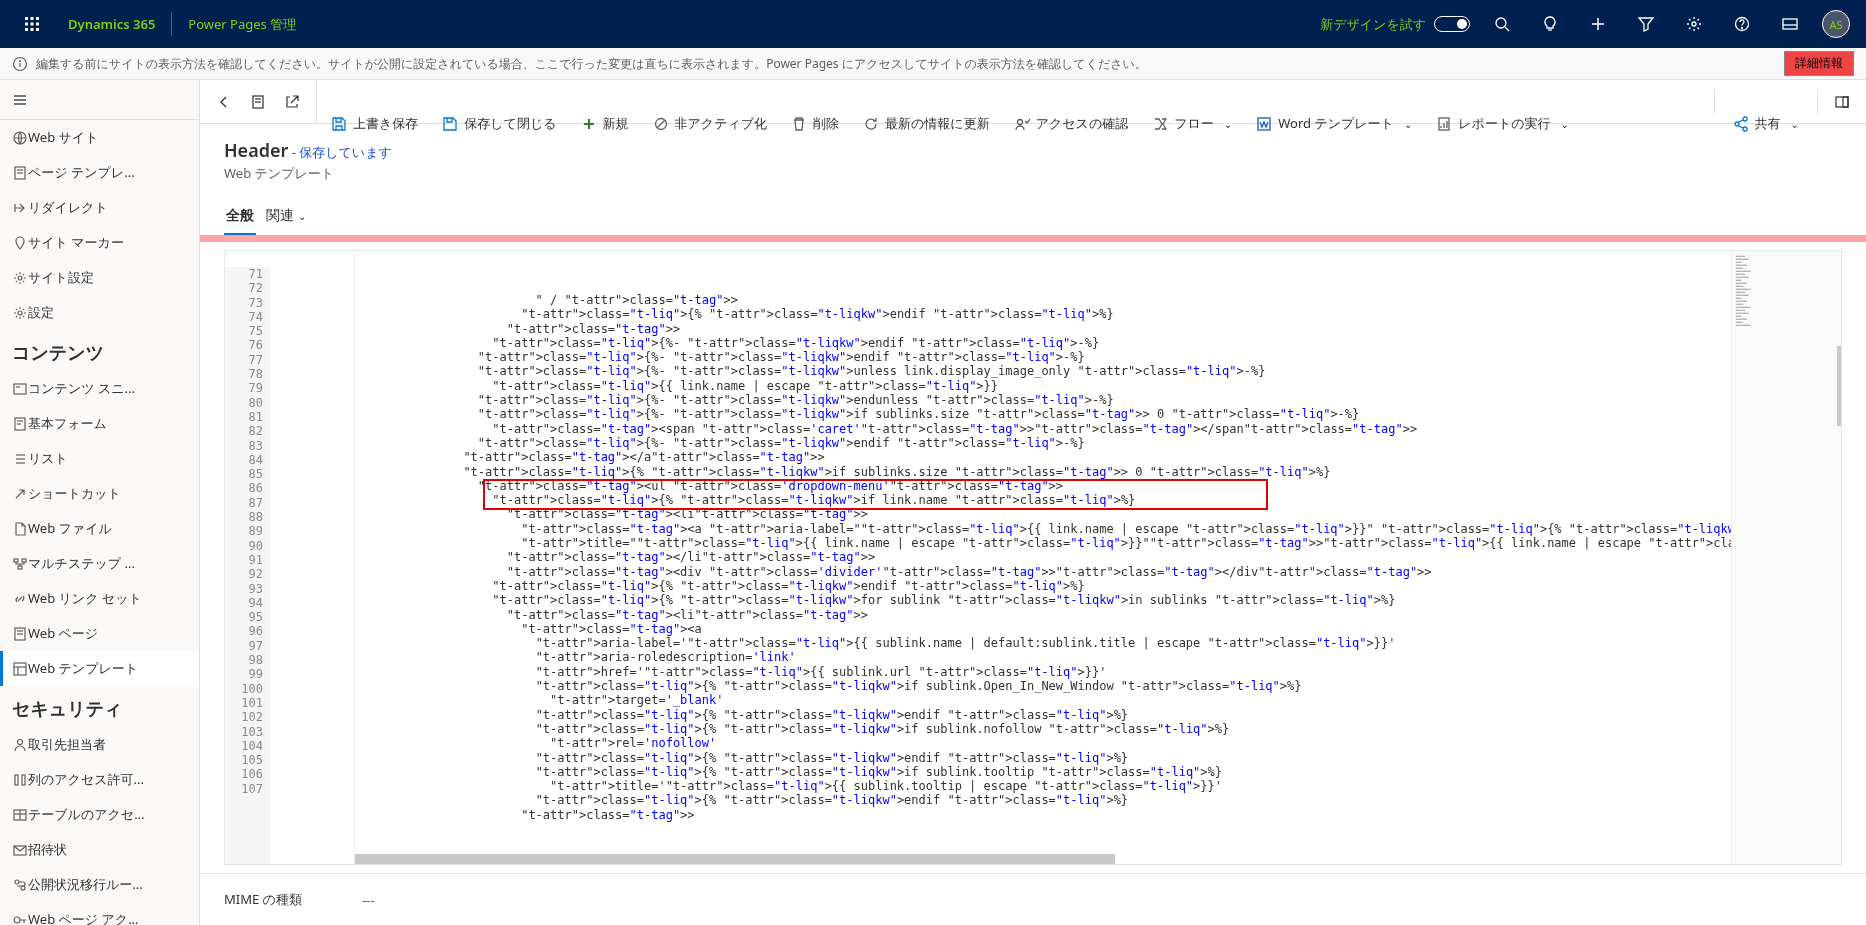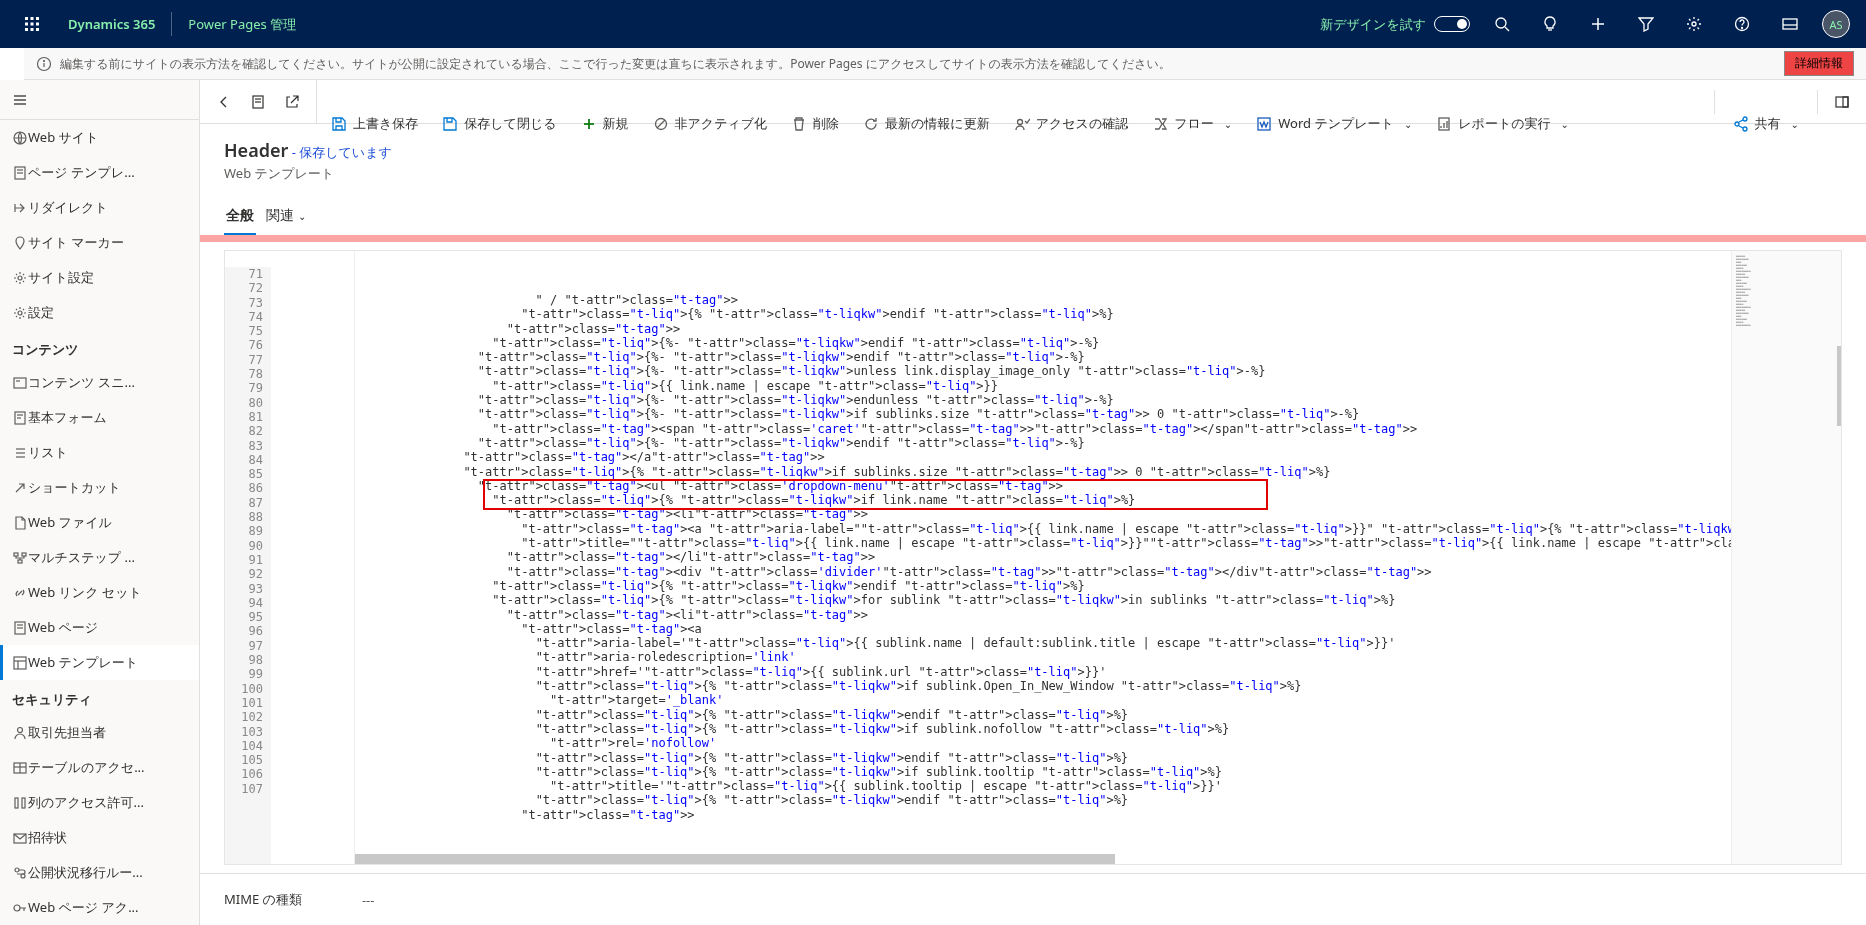--- a/index.html
+++ b/index.html
@@ -1,42 +1,42 @@
 <!DOCTYPE html>
 <html><head>
 <meta charset="utf-8">
 <style>
   * { box-sizing: border-box; margin: 0; padding: 0; }
   body { font-family: "Segoe UI", system-ui, sans-serif; font-size: 13px; color: #323130; background: #fff; overflow: hidden; }
   
-  .topbar { height: 48px; background: #002050; color: #86efac; display: flex; align-items: center; padding: 0 8px; }
+  .topbar { height: 48px; background: #002050; color: #84cc16; display: flex; align-items: center; padding: 0 8px; }
   .waffle { width: 48px; height: 48px; display: flex; align-items: center; justify-content: center; cursor: pointer; }
   .brand { font-weight: 600; padding: 0 12px; }
   .divider-v { width: 1px; height: 24px; background: rgba(255,255,255,.3); margin: 0 4px; }
   .app-name { padding: 0 12px; }
   .topbar-spacer { flex: 1; }
   .topbar-btn { height: 48px; min-width: 48px; display: flex; align-items: center; justify-content: center; cursor: pointer; }
   .toggle-group { display: flex; align-items: center; padding: 0 8px; gap: 8px; }
   .toggle { width: 36px; height: 16px; border: 1px solid #fff; border-radius: 8px; position: relative; }
   .toggle::after { content: ""; position: absolute; width: 10px; height: 10px; border-radius: 5px; background: #fff; top: 2px; right: 2px; }
   .avatar { width: 28px; height: 28px; border-radius: 50%; background: #4a5568; border: 1px solid #fff; display: flex; align-items: center; justify-content: center; font-size: 11px; margin: 0 8px; }
   
-  .infobar { height: 32px; background: #f8f8f8; border-bottom: 1px solid #e1dfdd; display: flex; align-items: center; padding: 0 12px; font-size: 12px; color: #605e5c; margin-left: 24px; }
+  .infobar { height: 32px; background: #f8f8f8; border-bottom: 1px solid #e1dfdd; display: flex; align-items: center; padding: 0 12px; font-size: 12px; color: #605e5c; }
   .infobar-icon { margin-right: 8px; }
   .infobar-spacer { flex: 1; }
   .infobar-btn { background: #ef4444; border: 1px solid #8a8886; padding: 3px 10px; font-size: 12px; cursor: pointer; }
   
   .shell { display: flex; height: calc(100vh - 80px); }
   
   .sidebar { width: 200px; border-right: 1px solid #e1dfdd; overflow-y: auto; background: #faf9f8; }
   .side-top { height: 40px; display: flex; align-items: center; padding: 0 12px; border-bottom: 1px solid #e1dfdd; }
   .nav-item { display: flex; align-items: center; gap: 0; padding: 8px 12px; cursor: pointer; font-size: 13px; }
   .nav-item.active { background: #fff; border-left: 3px solid #0078d4; padding-left: 9px; }
   .nav-icon { width: 16px; height: 16px; color: #605e5c; display: flex; align-items: center; justify-content: center; }
-  .nav-group { padding: 10px 12px 6px; font-weight: 600; font-size: 13px; }
+  .nav-group { padding: 10px 12px 6px; font-weight: 600; font-size: 18px; }
   
   .main { flex: 1; display: flex; flex-direction: column; overflow: hidden; }
   
   .cmdbar { height: 44px; border-bottom: 1px solid #e1dfdd; display: flex; align-items: center; padding: 0 8px; gap: 4px; }
   .cmdbar-left { display: flex; align-items: center; gap: 2px; padding-right: 8px; border-right: 1px solid #e1dfdd; height: 100%; }
   .cmd-btn { display: flex; align-items: center; gap: 6px; padding: 6px 10px; cursor: pointer; font-size: 13px; border-radius: 2px; margin-top: 44px; }
   .cmd-iconbtn { width: 32px; height: 32px; display: flex; align-items: center; justify-content: center; cursor: pointer; }
   .cmdbar-spacer { flex: 1; }
   .cmdbar-divider { width: 1px; height: 24px; background: #e1dfdd; margin: 0 4px; }
   
@@ -316,35 +316,35 @@
             <svg class="ic" viewBox="0 0 16 16" fill="none" stroke="#605e5c" stroke-width="1.2">
               <circle cx="8" cy="5" r="2.5"></circle>
               <path d="M3 14c0-3 2.5-5 5-5s5 2 5 5"></path>
             </svg>
           </span>
           <span>取引先担当者</span>
         </div>
         <div class="nav-item">
           <span class="nav-icon">
             <svg class="ic" viewBox="0 0 16 16" fill="none" stroke="#605e5c" stroke-width="1.2">
+              <rect x="3" y="3" width="3" height="10"></rect>
+              <rect x="10" y="3" width="3" height="10"></rect>
+            </svg>
+          </span>
+          <span>列のアクセス許可...</span>
+        </div>
+        <div class="nav-item">
+          <span class="nav-icon">
+            <svg class="ic" viewBox="0 0 16 16" fill="none" stroke="#605e5c" stroke-width="1.2">
               <rect x="2" y="3" width="12" height="10"></rect>
               <line x1="2" y1="7" x2="14" y2="7"></line>
               <line x1="8" y1="3" x2="8" y2="13"></line>
             </svg>
           </span>
           <span>テーブルのアクセ...</span>
-        </div>
-        <div class="nav-item">
-          <span class="nav-icon">
-            <svg class="ic" viewBox="0 0 16 16" fill="none" stroke="#605e5c" stroke-width="1.2">
-              <rect x="3" y="3" width="3" height="10"></rect>
-              <rect x="10" y="3" width="3" height="10"></rect>
-            </svg>
-          </span>
-          <span>列のアクセス許可...</span>
         </div>
         <div class="nav-item">
           <span class="nav-icon">
             <svg class="ic" viewBox="0 0 16 16" fill="none" stroke="#605e5c" stroke-width="1.2">
               <rect x="2" y="4" width="12" height="9"></rect>
               <path d="M2 4l6 5 6-5"></path>
             </svg>
           </span>
           <span>招待状</span>
         </div>

